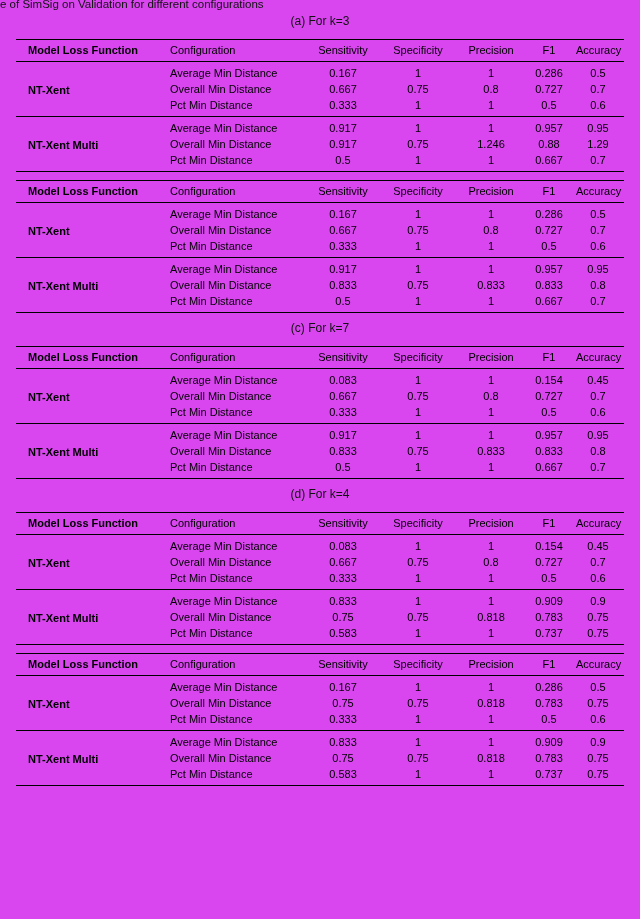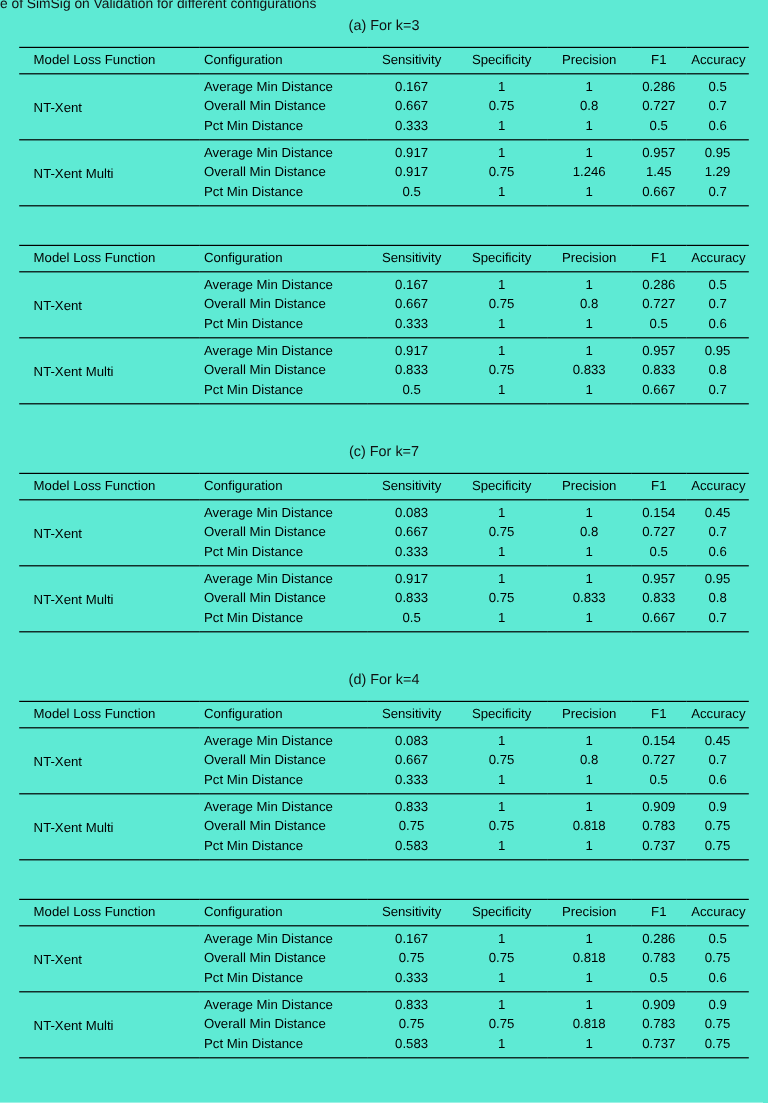--- a/index.html
+++ b/index.html
@@ -7,38 +7,38 @@
     padding: 0;
     background: #ffffff;
     font-family: "Liberation Sans", sans-serif;
     color: #000;
   }
   .page {
     position: relative;
     width: 640px;
     height: 919px;
     overflow: hidden;
-    background: #5eead4;
+    background: #d946ef;
   }
   .top-caption {
     position: absolute;
     top: -3px;
     left: 0;
     font-size: 11.5px;
     line-height: 14px;
     white-space: nowrap;
     color: #111;
   }
   .tables {
     position: absolute;
     top: 14px;
     left: 0;
     width: 100%;
   }
-  .table-block { margin-bottom: 32px; }
+  .table-block { margin-bottom: 8px; }
   .sub-caption {
     text-align: center;
     font-size: 12px;
     line-height: 14px;
     margin-bottom: 11px;
     color: #111;
   }
   table {
     width: 608px;
     margin: 0 auto;
@@ -59,21 +59,21 @@
     padding: 1.5px 4px;
     line-height: 13px;
     white-space: nowrap;
     overflow: hidden;
   }
   tbody.group + tbody.group { border-top: 1px solid #000; }
   tbody.group tr:first-child td { padding-top: 4.5px; }
   tbody.group tr:last-child td { padding-bottom: 4.5px; }
   .left { text-align: left; }
   .center { text-align: center; }
-  th.left:first-child, td.first-col { padding-left: 12px; }
+  th.left:first-child, td.first-col { padding-left: 12px; font-weight: bold; }
   td.model-cell { vertical-align: middle; }
 </style>
 </head>
 <body>
 
 <div class="page">
   <div class="top-caption">e of SimSig on Validation for different configurations</div>
   <div class="tables">
       <div class="table-block">
         <div class="sub-caption">(a) For k=3</div>
@@ -133,21 +133,21 @@
               <td class="center">1</td>
               <td class="center">1</td>
               <td class="center">0.957</td>
               <td class="center">0.95</td>
             </tr>
             <tr>
               <td class="left">Overall Min Distance</td>
               <td class="center">0.917</td>
               <td class="center">0.75</td>
               <td class="center">1.246</td>
-              <td class="center">1.45</td>
+              <td class="center">0.88</td>
               <td class="center">1.29</td>
             </tr>
             <tr>
               <td class="left">Pct Min Distance</td>
               <td class="center">0.5</td>
               <td class="center">1</td>
               <td class="center">1</td>
               <td class="center">0.667</td>
               <td class="center">0.7</td>
             </tr>

